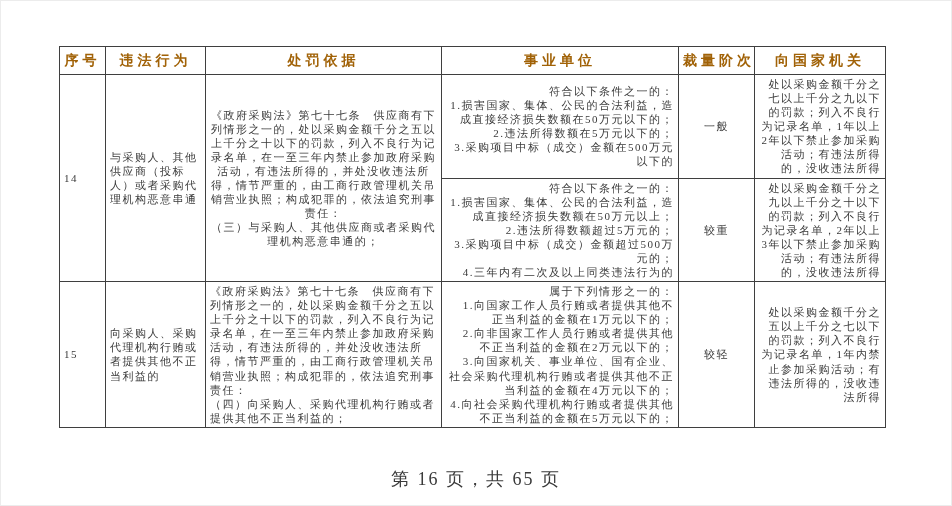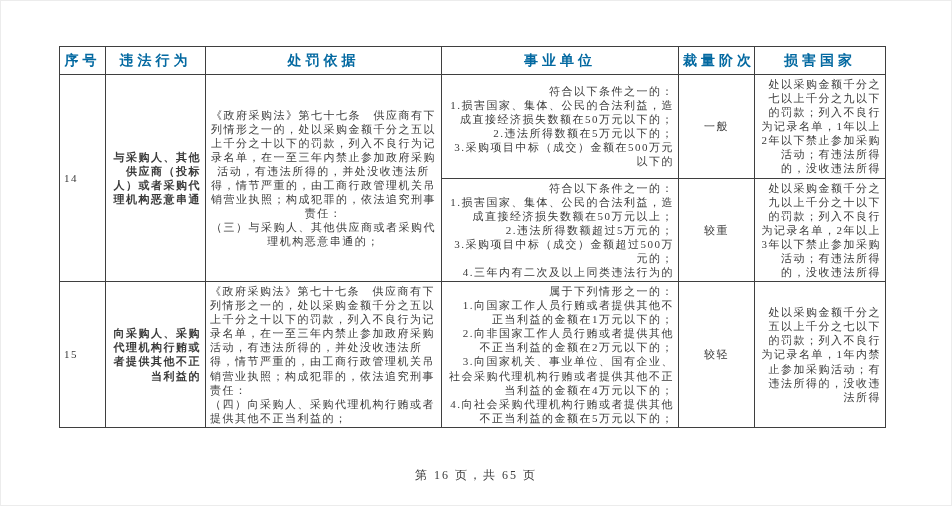--- a/index.html
+++ b/index.html
@@ -36,41 +36,41 @@
     letter-spacing: 1.5px;
     white-space: pre-line;
     word-break: break-all;
     box-sizing: border-box;
   }
   table.penalty th {
     font-size: 14px;
     font-weight: bold;
     text-align: center;
     letter-spacing: 4px;
-    color: #0369a1;
+    color: #a16207;
     white-space: nowrap;
     height: 28px;
   }
   tr.r-sub1 { height: 102px; }
   tr.r-sub2 { height: 100px; }
   tr.r-15   { height: 138px; }
   .c-no       { text-align: left; font-size: 12px; letter-spacing: 2px; }
-  .c-behavior { text-align: right; font-weight: bold; }
+  .c-behavior { text-align: left; }
   .c-basis-c  { text-align: center; }
   .c-basis-l  { text-align: left; }
   .c-circ     { text-align: right; }
   .c-level    { text-align: center; }
   .c-standard { text-align: right; }
   .footer {
     position: absolute;
     left: 0;
     top: 466px;
     width: 100%;
     text-align: center;
-    font-size: 12px;
+    font-size: 18px;
     letter-spacing: 2px;
     color: #3a3a3a;
   }
 </style>
 </head>
 <body>
 
 <div class="page">
 
   <table class="penalty">
@@ -82,21 +82,21 @@
       <col style="width:76px">
       <col style="width:131px">
     </colgroup>
     <thead>
       <tr>
         <th>序号</th>
         <th>违法行为</th>
         <th>处罚依据</th>
         <th>事业单位</th>
         <th>裁量阶次</th>
-        <th>损害国家</th>
+        <th>向国家机关</th>
       </tr>
     </thead>
     <tbody>
       <tr class="r-sub1">
         <td class="c-no" rowspan="2">14</td>
         <td class="c-behavior" rowspan="2">与采购人、其他供应商（投标人）或者采购代理机构恶意串通</td>
         <td class="c-basis-c" rowspan="2">《政府采购法》第七十七条　供应商有下列情形之一的，处以采购金额千分之五以上千分之十以下的罚款，列入不良行为记录名单，在一至三年内禁止参加政府采购活动，有违法所得的，并处没收违法所得，情节严重的，由工商行政管理机关吊销营业执照；构成犯罪的，依法追究刑事责任：
 （三）与采购人、其他供应商或者采购代理机构恶意串通的；</td>
         <td class="c-circ">符合以下条件之一的：
 1.损害国家、集体、公民的合法利益，造成直接经济损失数额在50万元以下的；

